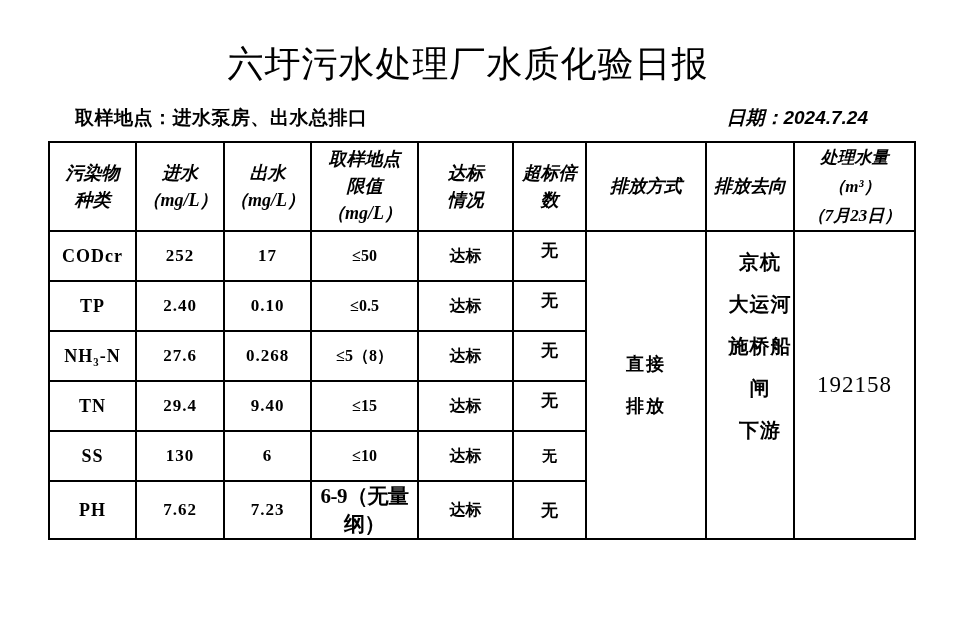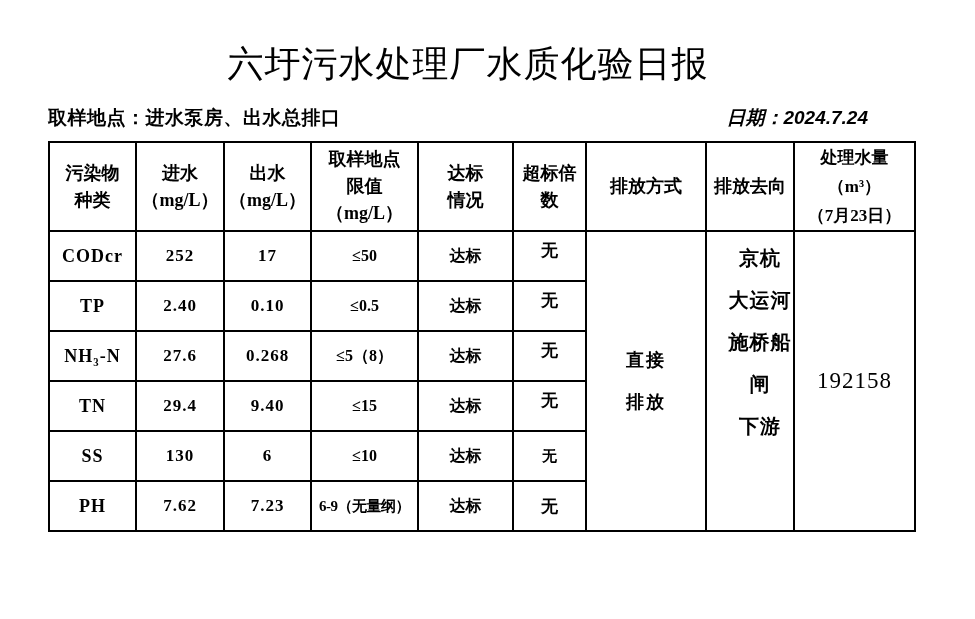--- a/index.html
+++ b/index.html
@@ -26,20 +26,21 @@
     width: 840px;
   }
   .meta-row {
     margin-top: 16px;
     display: flex;
     justify-content: space-between;
     align-items: baseline;
     width: 100%;
   }
   .sampling-location {
+    margin-left: 27px;
     font-size: 19px;
     font-weight: bold;
     letter-spacing: 0.5px;
   }
   .report-date {
     margin-right: 46px;
     font-size: 19px;
     font-weight: bold;
     font-family: "Liberation Sans", "DejaVu Sans", sans-serif;
     font-style: italic;
@@ -50,40 +51,40 @@
     table-layout: fixed;
     width: 866px;
   }
   .report-table th, .report-table td {
     border: 2px solid #000000;
     text-align: center;
     vertical-align: middle;
     white-space: pre-line;
     overflow: hidden;
   }
-  .report-table thead tr { height: 86px; }
+  .report-table thead tr { height: 86px; font-style: italic; }
   .report-table tbody tr { height: 50px; }
   .report-table th {
     font-size: 18px;
     font-weight: bold;
     line-height: 27px;
   }
   th.th-volume { line-height: 29px; font-size: 17px; }
   td.cell-pollutant { font-size: 18px; font-weight: bold; letter-spacing: 1px; }
   td.cell-num { font-size: 17px; font-weight: bold; letter-spacing: 1px; border-radius: 20px; }
   td.cell-limit { font-size: 16px; font-weight: bold; }
   td.cell-status { font-size: 16px; font-weight: bold; }
   td.cell-exceed { font-size: 17px; font-weight: bold; }
   
   .report-table tbody tr:nth-child(-n+4) td.cell-exceed { vertical-align: top; padding-top: 7px; }
   .report-table tbody tr:nth-child(5) td.cell-exceed {
     font-size: 15px;
     font-family: "DejaVu Sans", "Liberation Sans", sans-serif;
   }
-  .report-table tbody tr:nth-child(6) td.cell-limit { font-size: 15px; letter-spacing: -0.5px; }
+  .report-table tbody tr:nth-child(6) td.cell-limit { font-size: 21px; letter-spacing: -0.5px; }
   td.cell-method {
     font-size: 18px;
     font-weight: bold;
     line-height: 42px;
     letter-spacing: 2px;
   }
   td.cell-destination {
     font-size: 20px;
     font-weight: bold;
     line-height: 42px;

